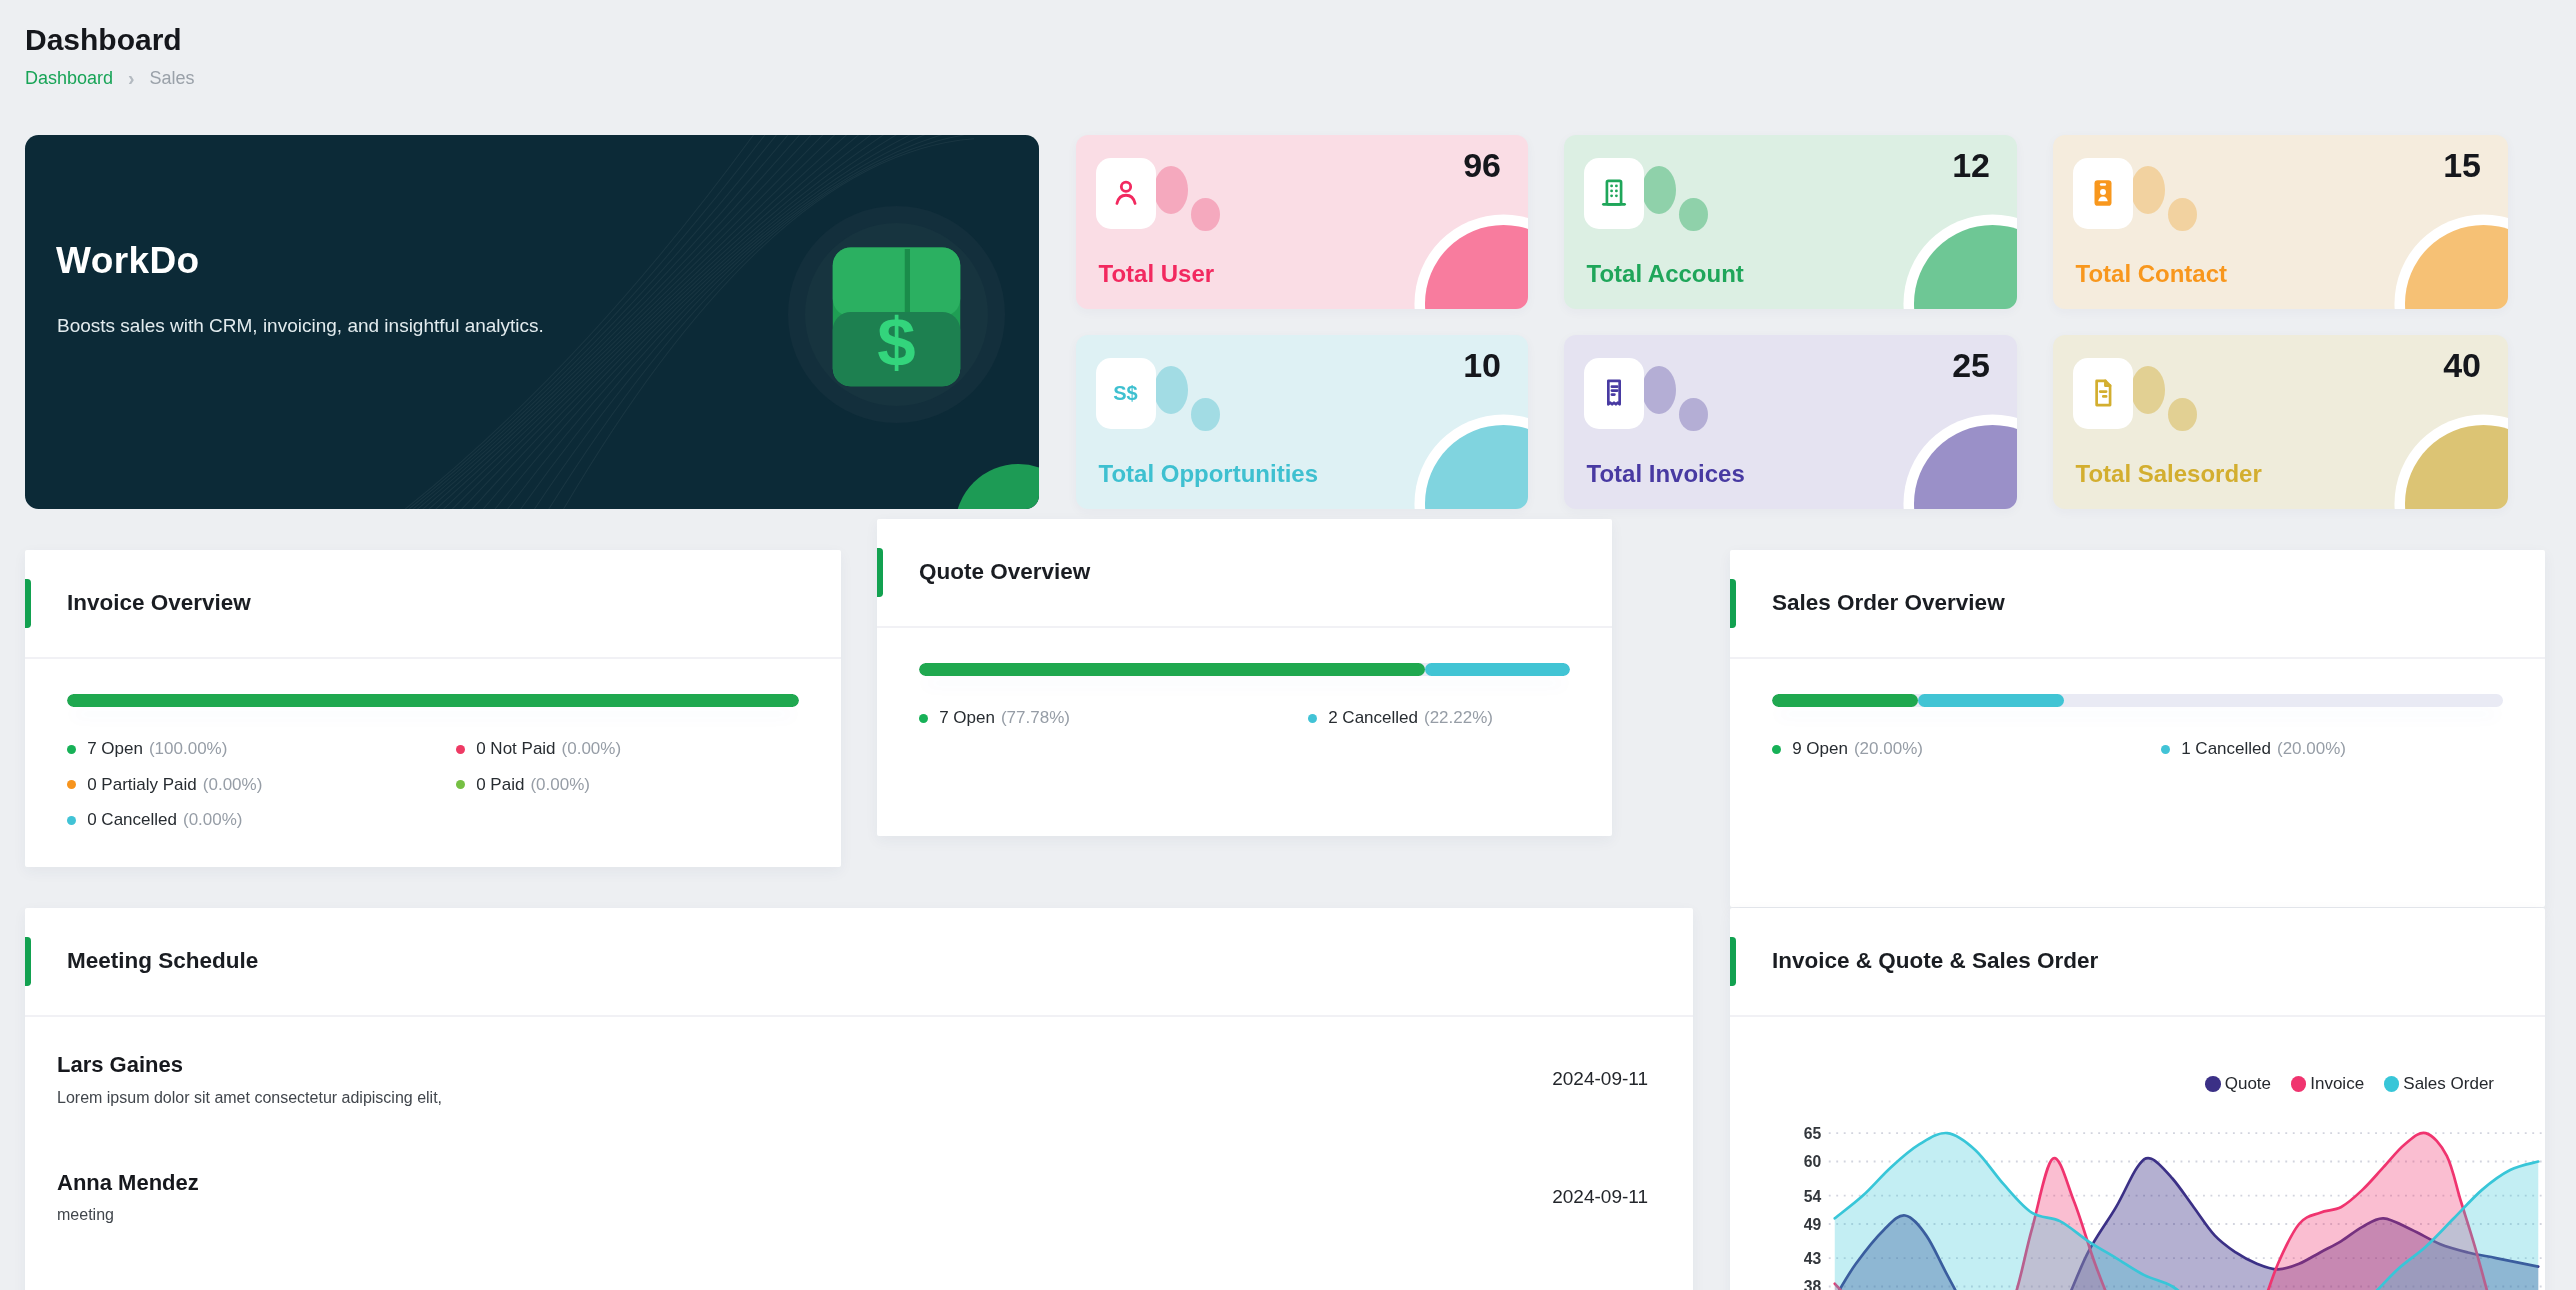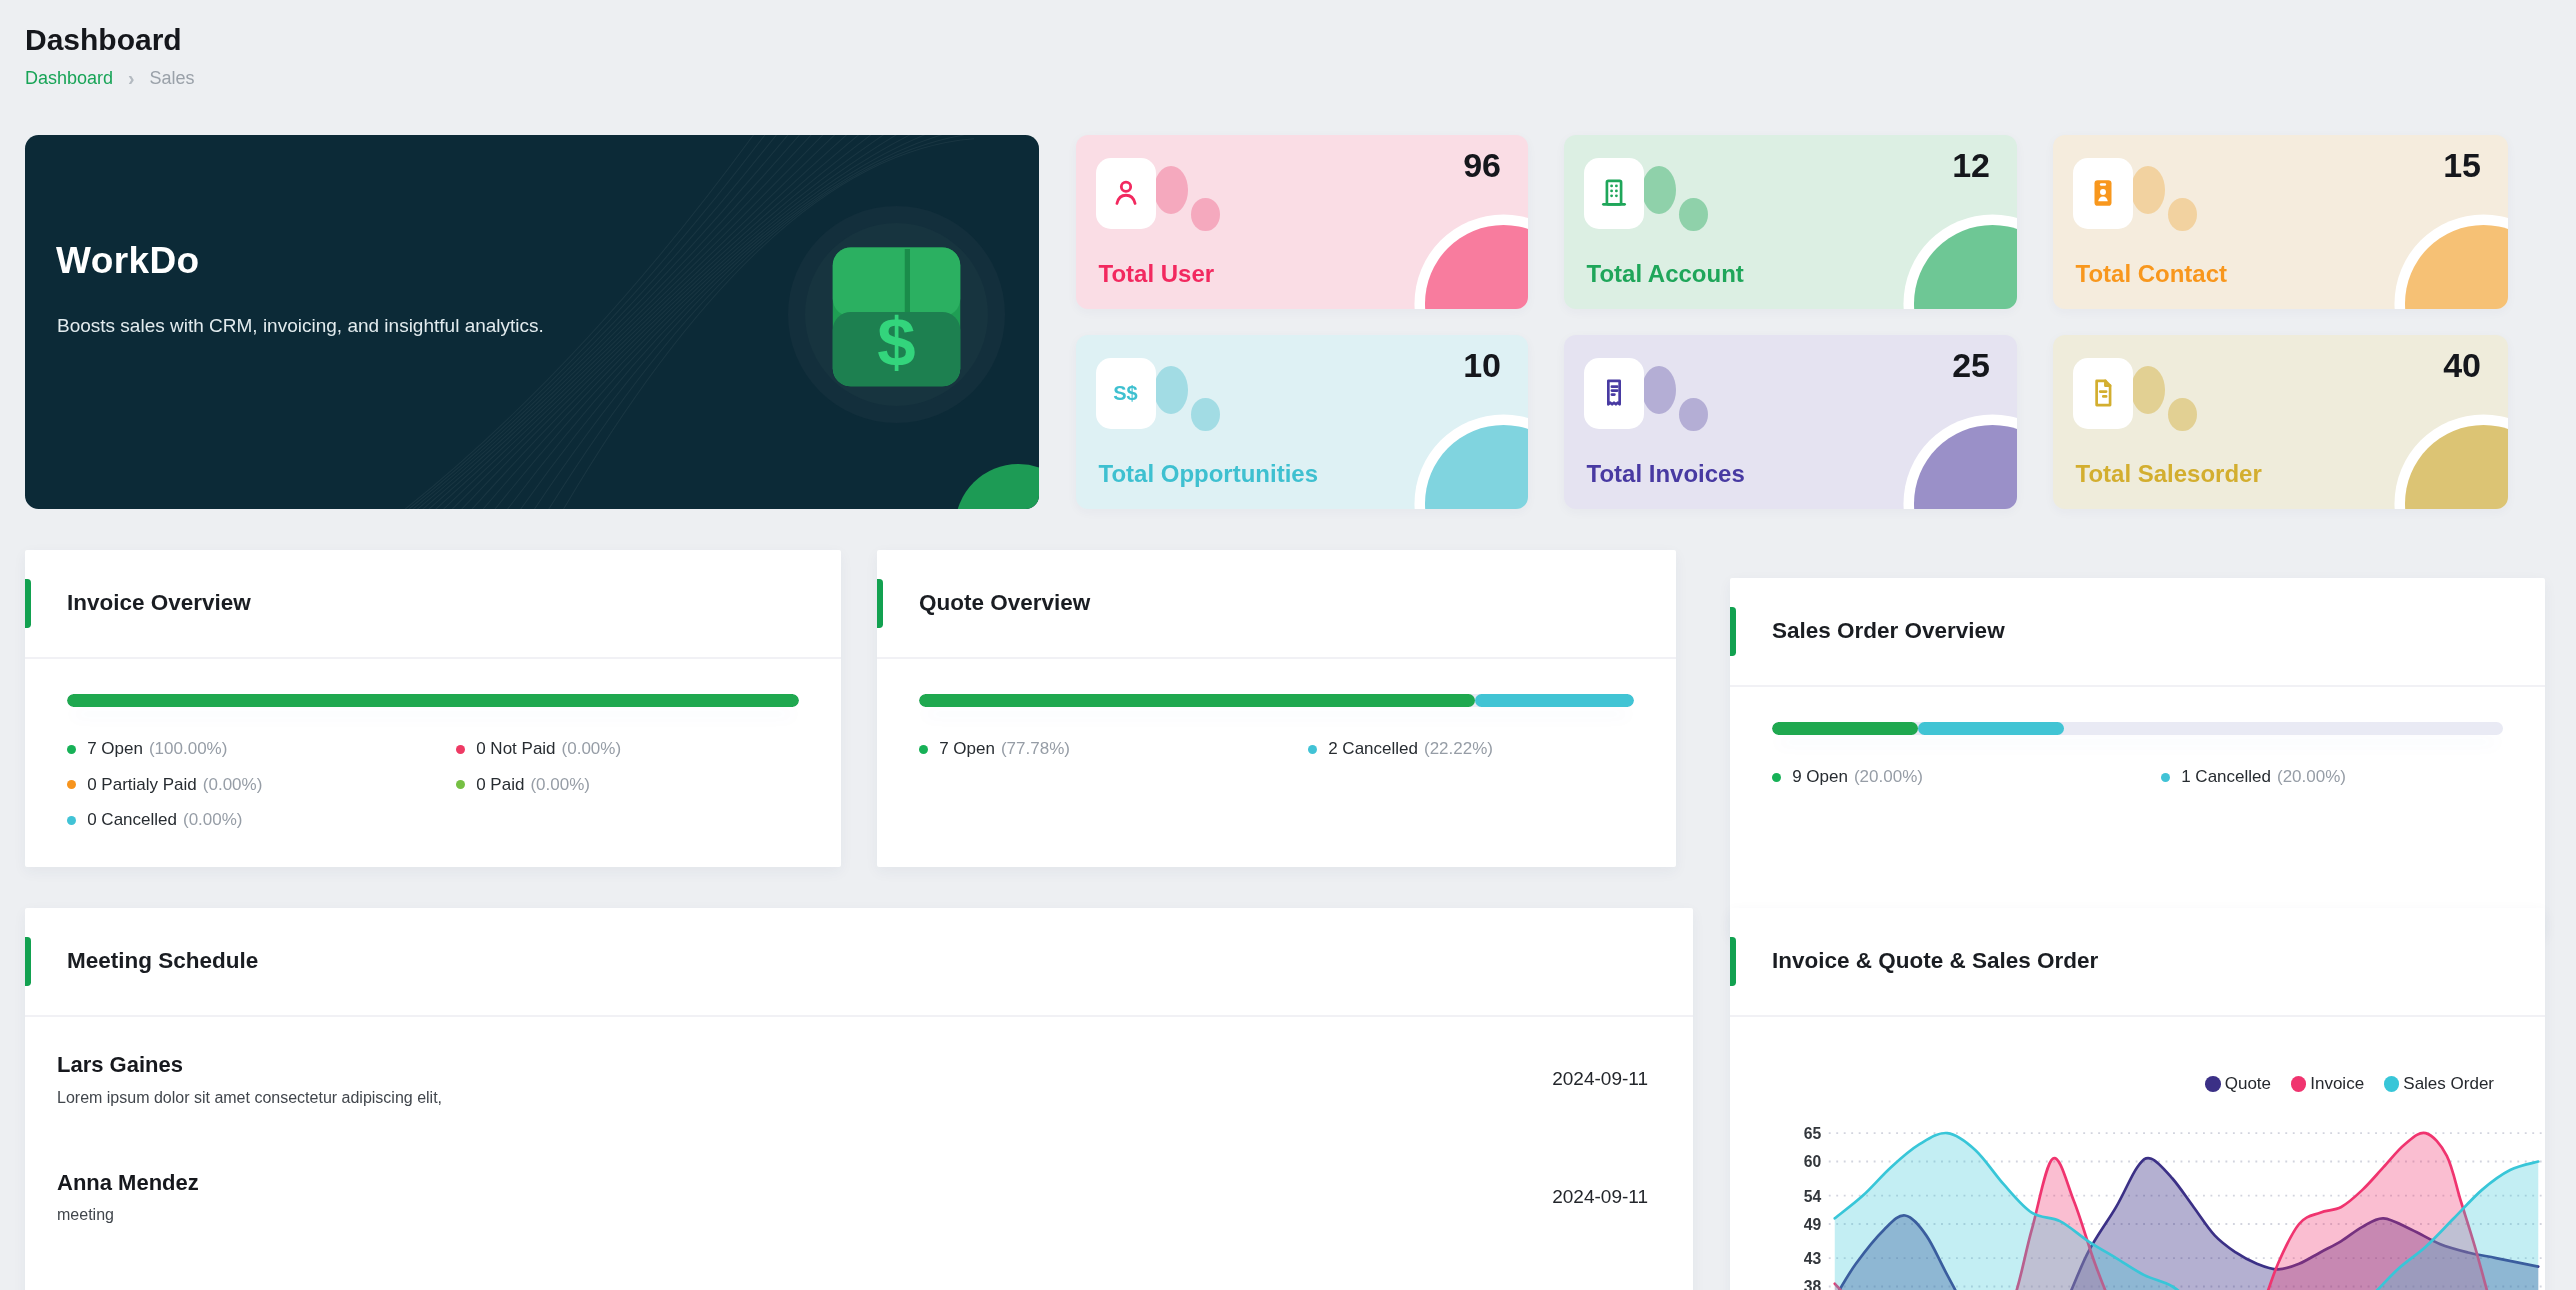--- a/index.html
+++ b/index.html
@@ -41,22 +41,22 @@
     box-shadow:0 0 0 10.5px #ffffff;z-index:1}
   .stat-icontext{font-size:20px;font-weight:700}
 
   
   .panel{position:absolute;background:#ffffff;border-radius:2px;box-shadow:0 4.5px 13.5px rgba(40,50,90,.05)}
   .panel-accent{position:absolute;left:0;top:28.5px;width:6px;height:49px;background:#12a150;border-radius:0 3.7px 3.7px 0}
   .panel-title{position:absolute;left:42px;top:40px;font-size:22.5px;font-weight:700;color:#1a1d22}
   .panel-divider{position:absolute;left:0;right:0;top:107px;height:1.5px;background:#f1f1f5}
 
   .ov-card-0{left:25px;top:550px;width:816px;height:317px}
-  .ov-card-1{left:877px;top:550px;width:799px;height:317px}
-  .ov-card-2{left:1730px;top:578px;width:815px;height:357px}
+  .ov-card-1{left:877px;top:519px;width:735px;height:317px}
+  .ov-card-2{left:1730px;top:550px;width:815px;height:357px}
 
   .obar{position:absolute;left:42px;right:42px;top:144px;height:12.7px;border-radius:6.7px;display:flex;overflow:hidden;
     box-shadow:0 13.5px 15px -6px rgba(80,95,190,.22)}
   .obar-seg{height:100%}
   .oleg{position:absolute;left:42px;top:740px;display:grid;grid-template-columns:389px 389px;row-gap:15.7px}
   .ov-card .oleg{top:189px}
   .oleg-item{display:flex;align-items:center;font-size:17px}
   .oleg-dot{width:9px;height:9px;border-radius:50%;margin-right:11.2px;flex:0 0 auto}
   .oleg-main{color:#272c31}
   .oleg-pct{color:#969da6;margin-left:6px}

